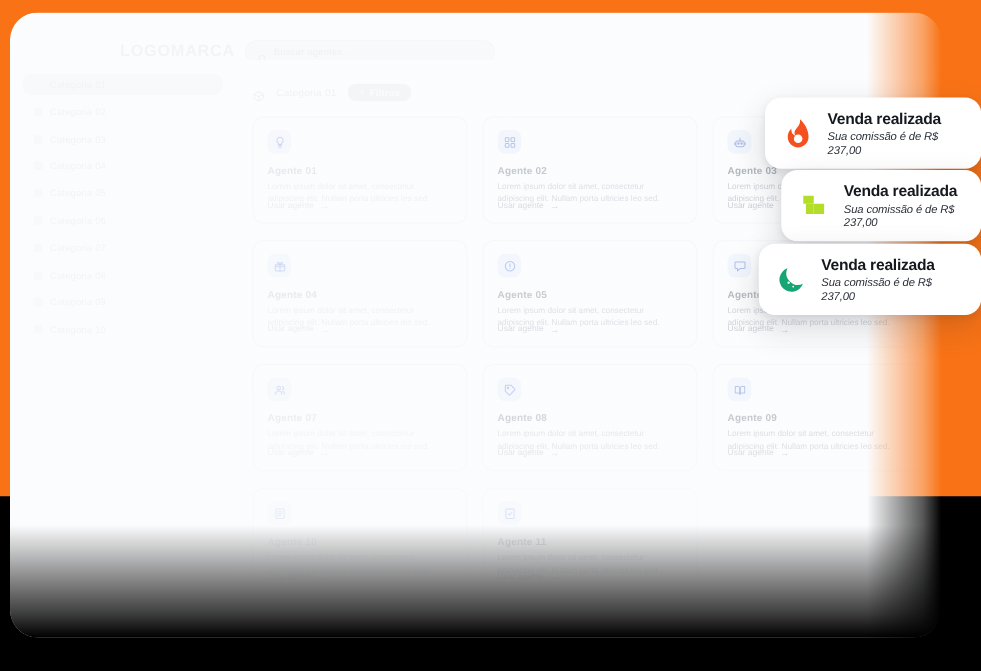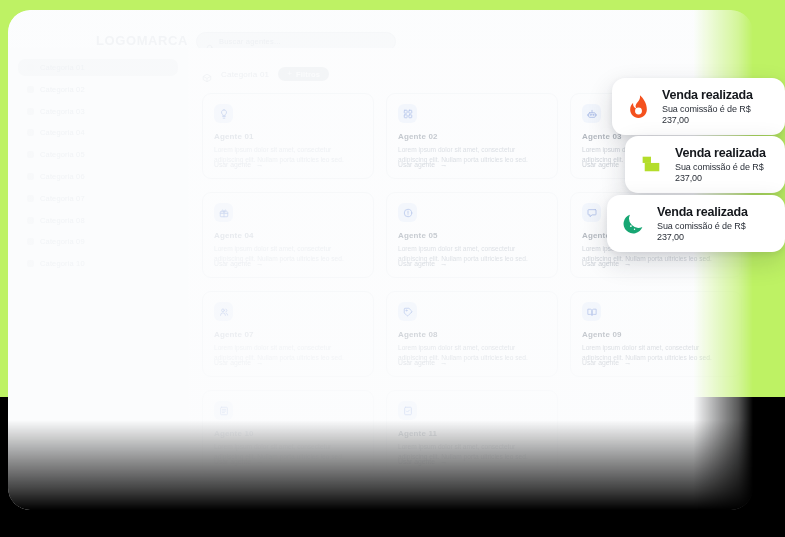--- a/index.html
+++ b/index.html
@@ -2,21 +2,21 @@
 <html><head>
 <meta charset="utf-8">
 <style>
   html,body{margin:0;padding:0;}
   body{
     width:785px;height:537px;overflow:hidden;
     background:#000;
     font-family:"Liberation Sans", sans-serif;
     -webkit-font-smoothing:antialiased;
   }
-  .stage{position:relative;width:785px;height:397px;background:#bef264;}
+  .stage{position:relative;width:785px;height:397px;background:#f97316;}
 
   
   .window{
     position:absolute;left:8px;top:10px;width:745px;height:500px;
     background:#fbfcfd;
     border-radius:22px;
     overflow:hidden;
     -webkit-mask-image:
        linear-gradient(to bottom,#000 0,#000 82%,rgba(0,0,0,.25) 96%,rgba(0,0,0,0) 100%),
        linear-gradient(to right,#000 0,#000 92%,rgba(0,0,0,.35) 98%,rgba(0,0,0,0) 100%);
@@ -98,21 +98,21 @@
   
   .toast{
     position:absolute;display:flex;align-items:center;gap:11px;
     background:#fff;border-radius:13px;
     padding:10px 16px 10px 13px;
     box-shadow:0 10px 26px rgba(22,30,45,.16), 0 2px 6px rgba(22,30,45,.08);
   }
   .toast .ticon{width:26px;height:26px;flex:0 0 auto;display:flex;align-items:center;justify-content:center;}
   .toast .ticon svg{width:25px;height:25px;display:block;}
   .toast .tt{font-size:12.5px;font-weight:700;color:#15181d;letter-spacing:-.2px;line-height:1.15;}
-  .toast .ts{margin-top:2px;font-size:9px;color:#2a2f38;letter-spacing:-.1px;line-height:1.15;}
+  .toast .ts{margin-top:2px;font-size:9px;color:#2a2f38;letter-spacing:-.1px;line-height:1.15;font-style:italic;}
   #toast0{left:612px;top:78px;}
   #toast1{left:625px;top:136px;}
   #toast2{left:607px;top:195px;}
 </style>
 </head>
 <body>
 
 <div class="stage">
   <div class="window">
 

